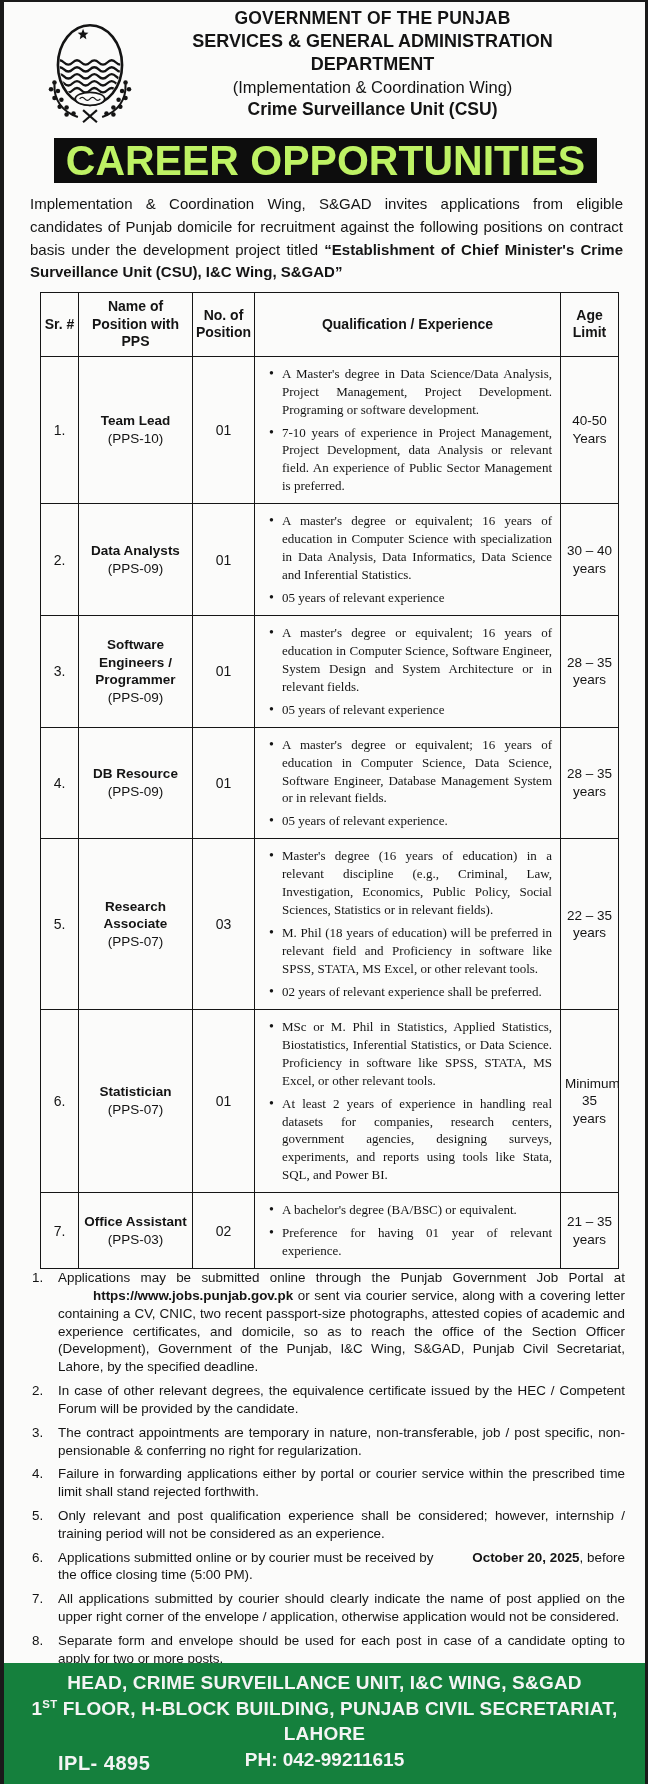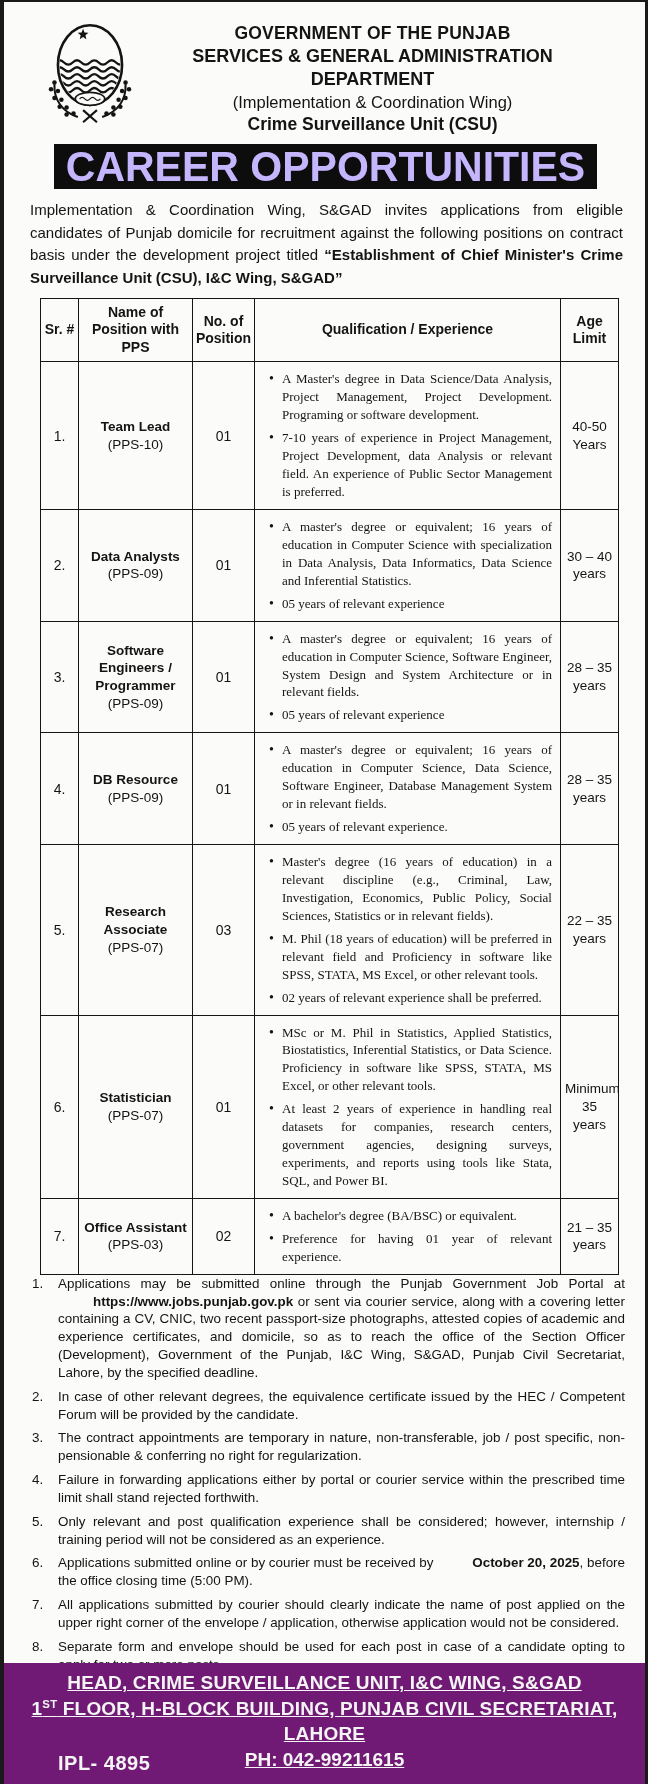--- a/index.html
+++ b/index.html
@@ -4,30 +4,30 @@
 <style>
   * { margin:0; padding:0; box-sizing:border-box; }
   html,body { background:#e8e8e8; }
   body { width:648px; font-family:"Liberation Sans","DejaVu Sans",sans-serif; color:#141414; }
   .page {
     position:relative; width:648px; height:1784px; overflow:hidden;
     background:#fbfbfa;
     border-left:4px solid #1a1a1a; border-right:3px solid #1a1a1a; border-top:2px solid #1a1a1a;
   }
   
-  .hdr { position:relative; padding-top:20px; min-height:128px; }
+  .hdr { position:relative; padding-top:5px; min-height:128px; }
   .crest { position:absolute; left:34px; top:12px; width:104px; height:116px; }
   .hdr-text { margin-left:120px; margin-right:24px; text-align:center; line-height:1.3; }
   .h-line1 { font-size:17.5px; font-weight:600; letter-spacing:.2px; }
   .h-line2, .h-line3 { font-size:18px; font-weight:700; }
   .h-line4 { font-size:16.5px; font-weight:400; }
   .h-line5 { font-size:17.5px; font-weight:700; }
   
   .banner {
-    margin:8px 48px 0 50px; background:#0d0d0d; color:#c4b5fd;
+    margin:8px 48px 0 50px; background:#0d0d0d; color:#bef264;
     height:45px; display:flex; align-items:center; justify-content:center;text-align:right;
   }
   .banner span {
     font-size:41px; font-weight:700; letter-spacing:0px; white-space:nowrap;
     transform:scaleY(1.04); line-height:1;
   }
   
   .intro { margin:10px 22px 6px 26px; font-size:15px; line-height:1.52; text-align:justify; }
   .intro b { font-weight:700; }
   
@@ -57,21 +57,21 @@
     text-decoration:underline; text-underline-offset:3px; text-decoration-thickness:1.5px;
   }
   .gi-list { margin:0 20px 0 28px; }
   .gi-item { display:flex; margin-bottom:6px; }
   .gi-num { flex:0 0 26px; font-size:13.4px; line-height:1.33; }
   .gi-txt { flex:1; font-size:13.4px; line-height:1.33; text-align:justify; }
   .gi-txt b { font-weight:700;margin-left:35px; }
   
   .footer {
     position:absolute; left:0; right:0; bottom:0;
-    background:#701a75; color:#f4f4f4; padding:7px 0 8px;text-decoration:underline;
+    background:#15803d; color:#f4f4f4; padding:7px 0 8px;
   }
   .f-line1, .f-line2 { text-align:center; font-weight:700; font-size:19px; line-height:1.35; letter-spacing:.2px; }
   .f-line3 { position:relative; height:27px; margin-top:2px; }
   .f-ph { text-align:center; font-weight:700; font-size:19px; }
   .f-ipl { position:absolute; left:54px; top:3px; font-weight:700; font-size:20px; letter-spacing:.5px; }
   sup.st { font-size:0.6em; vertical-align:super; }
 </style>
 </head>
 <body>
 

